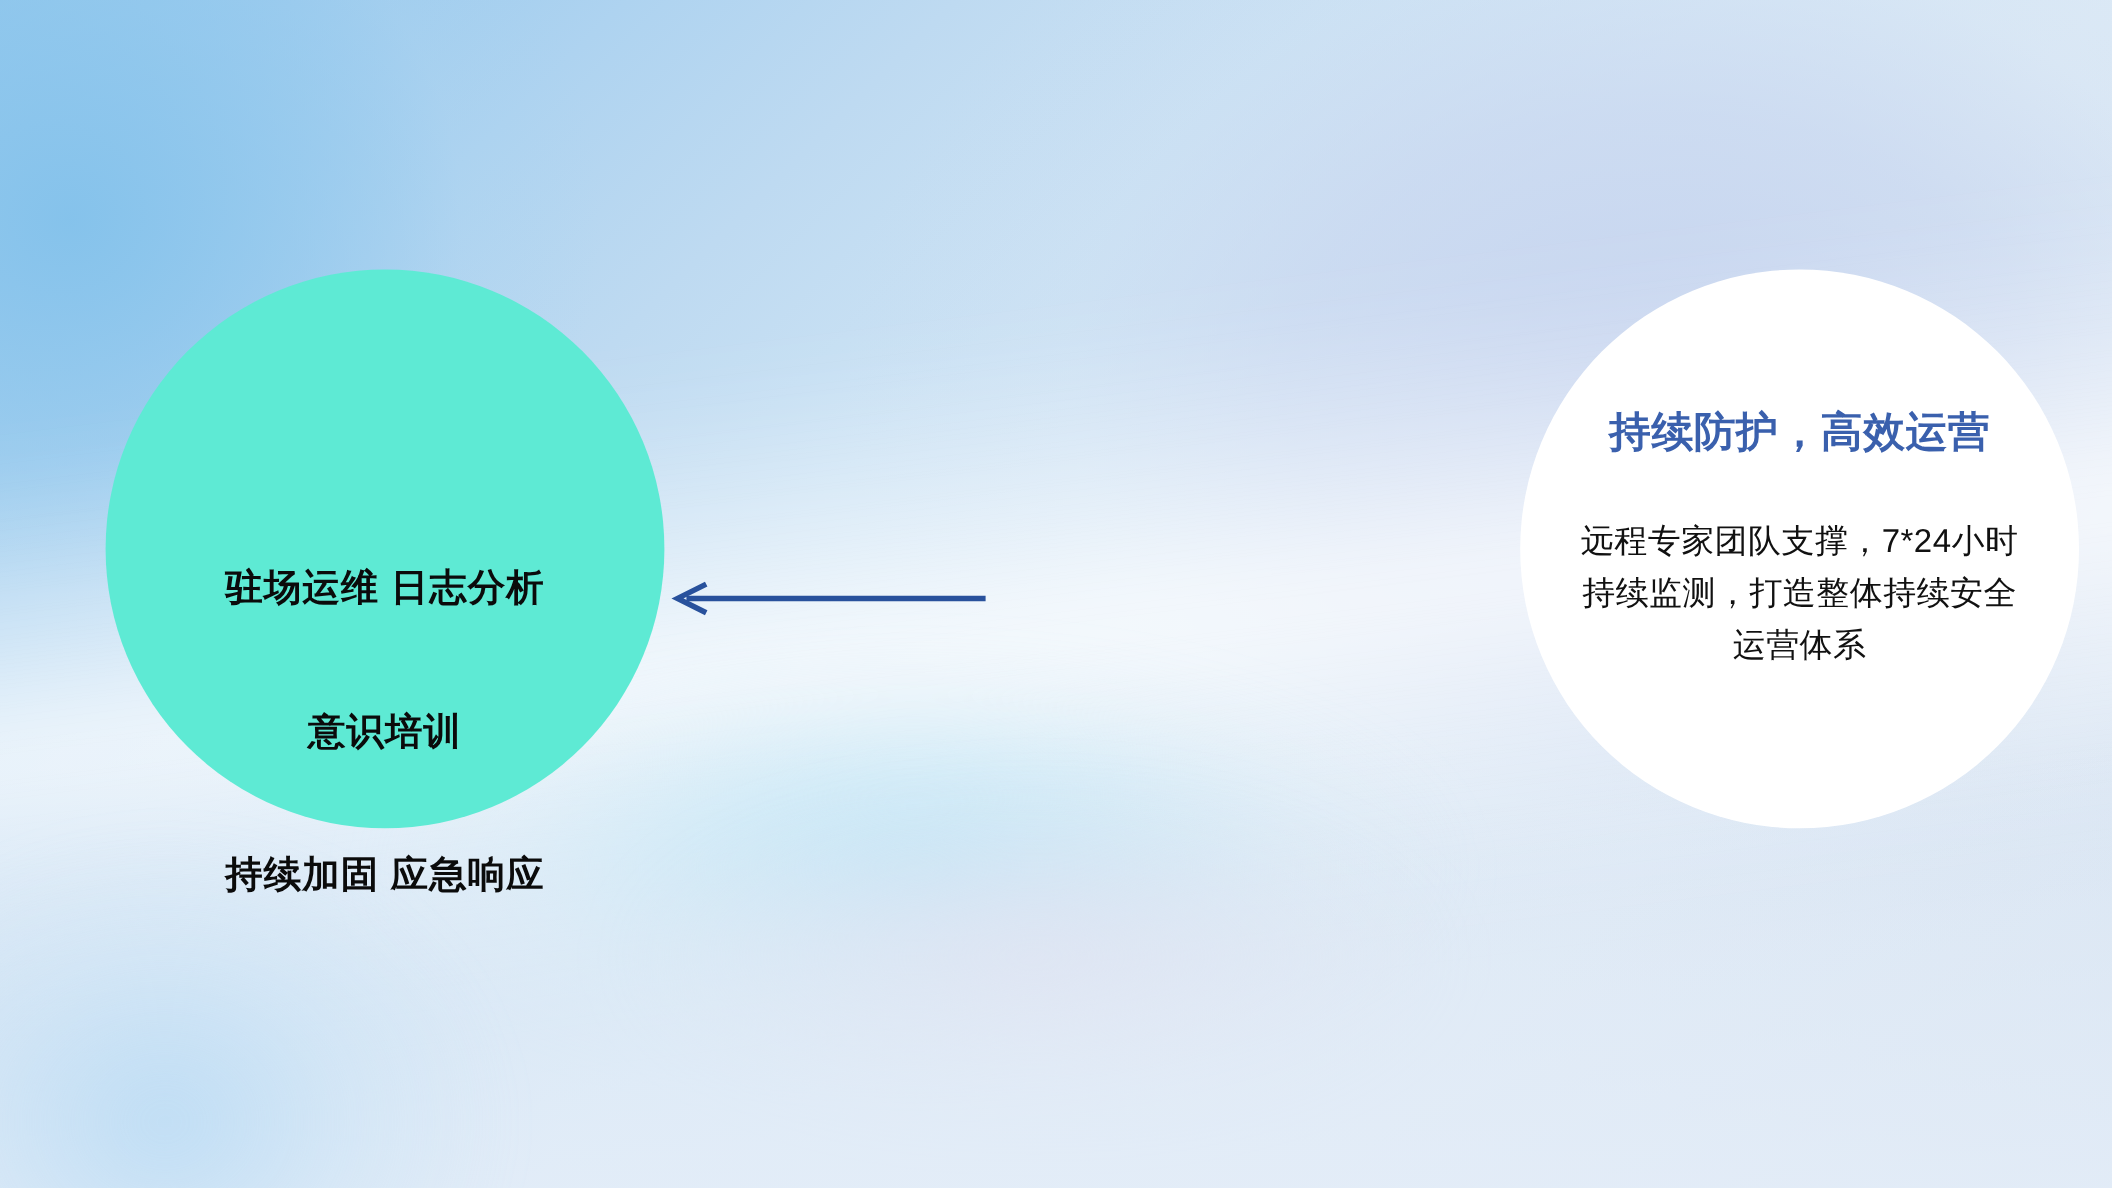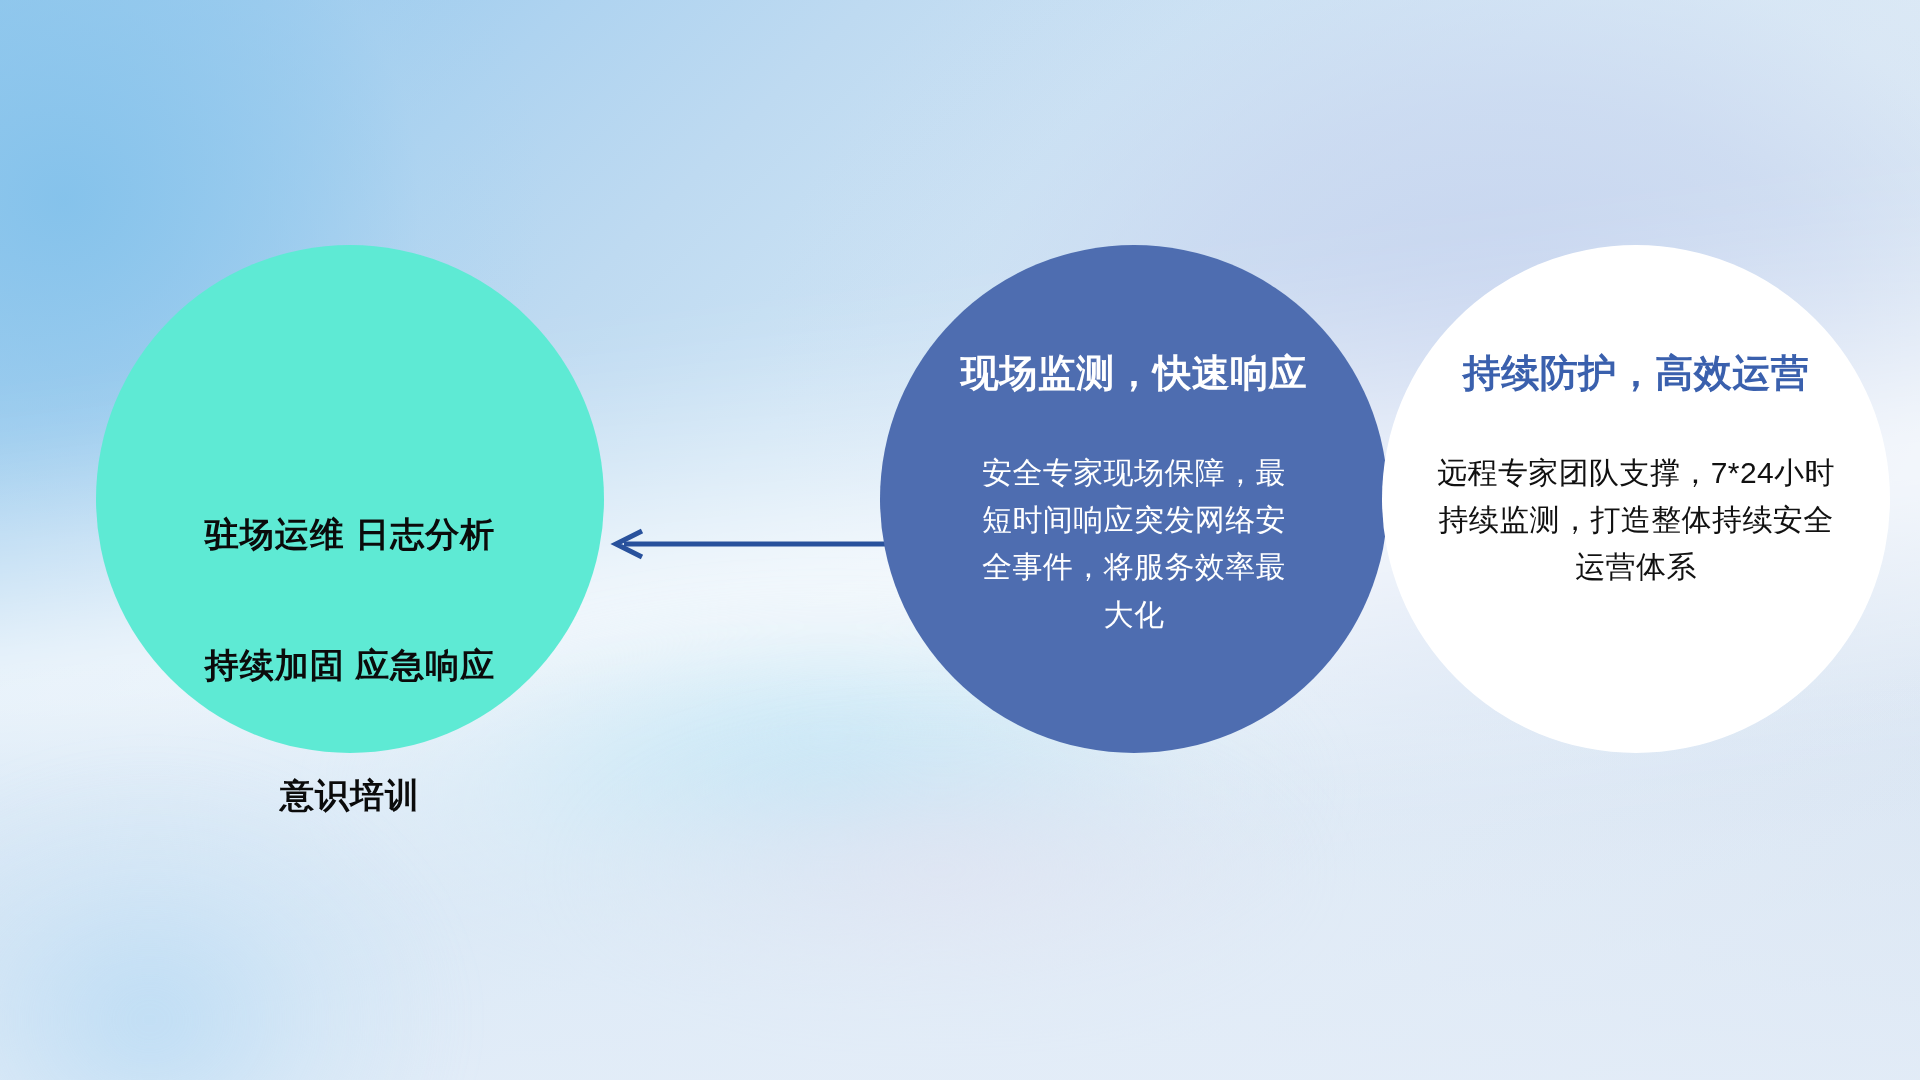--- a/index.html
+++ b/index.html
@@ -219,20 +219,21 @@
     align-items: center;
     padding-top: 106px;
   }
   #right-title {
     color: #3a60ad;
     font-weight: bold;
     font-size: 38px;
     letter-spacing: 0.5px;
     line-height: 1.2;
     white-space: nowrap;
+    margin-top: 20px;
   }
   #right-body {
     margin-top: 52px;
     width: 400px;
     color: #111111;
     font-size: 30px;
     line-height: 1.58;
     text-align: center;
     letter-spacing: 0.4px;
   }
@@ -263,28 +264,24 @@
 
   <svg id="flow-arrow" viewBox="0 0 300 48">
     <line x1="296" y1="24" x2="24" y2="24" stroke="#28519c" stroke-width="5"></line>
     <polyline points="42,11 16,24 42,37" fill="none" stroke="#28519c" stroke-width="5" stroke-linecap="butt" stroke-linejoin="miter"></polyline>
   </svg>
 
   <div id="circle-left" class="circle">
     <div class="divider-dash"></div>
     <div id="left-text-block">
       <span class="left-line">驻场运维    日志分析</span>
+      <span class="left-line">意识培训</span>
       <span class="left-line">持续加固    应急响应</span>
-      <span class="left-line">意识培训</span>
     </div>
   </div>
 
-  <div id="circle-middle" class="circle">
-    <div id="middle-title">现场监测，快速响应</div>
-    <div id="middle-body">安全专家现场保障，最短时间响应突发网络安全事件，将服务效率最大化</div>
-  </div>
 
   <div id="circle-right" class="circle">
     <div id="right-title">持续防护，高效运营</div>
     <div id="right-body">远程专家团队支撑，7*24小时持续监测，打造整体持续安全运营体系</div>
   </div>
 
 </div>
 
 </body></html>

